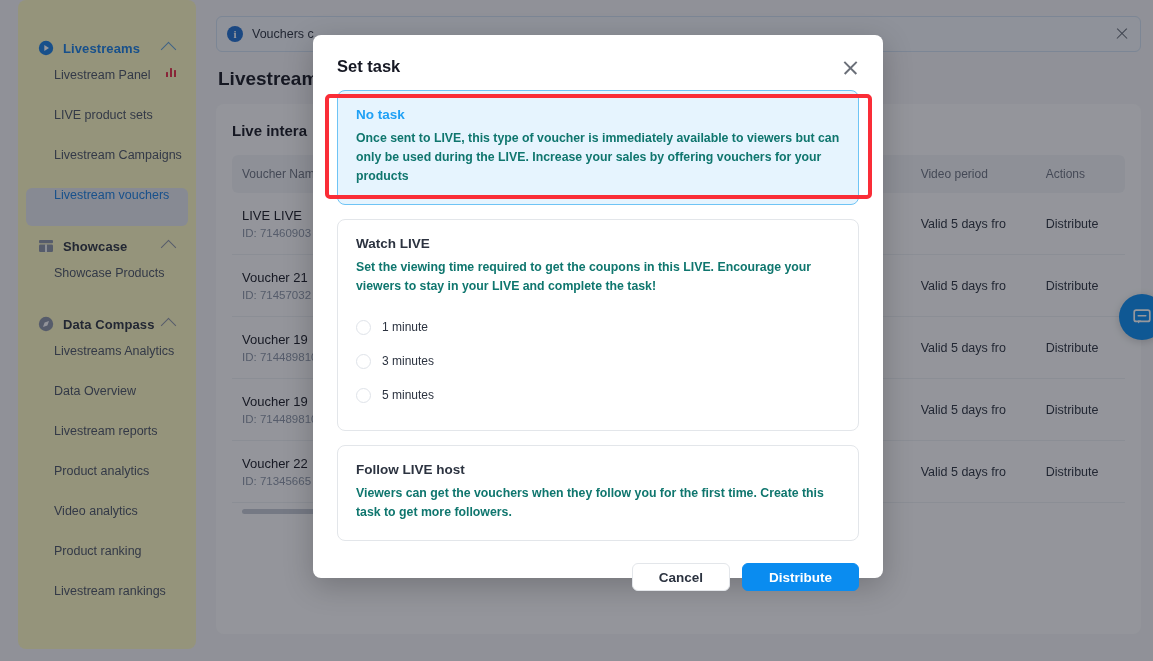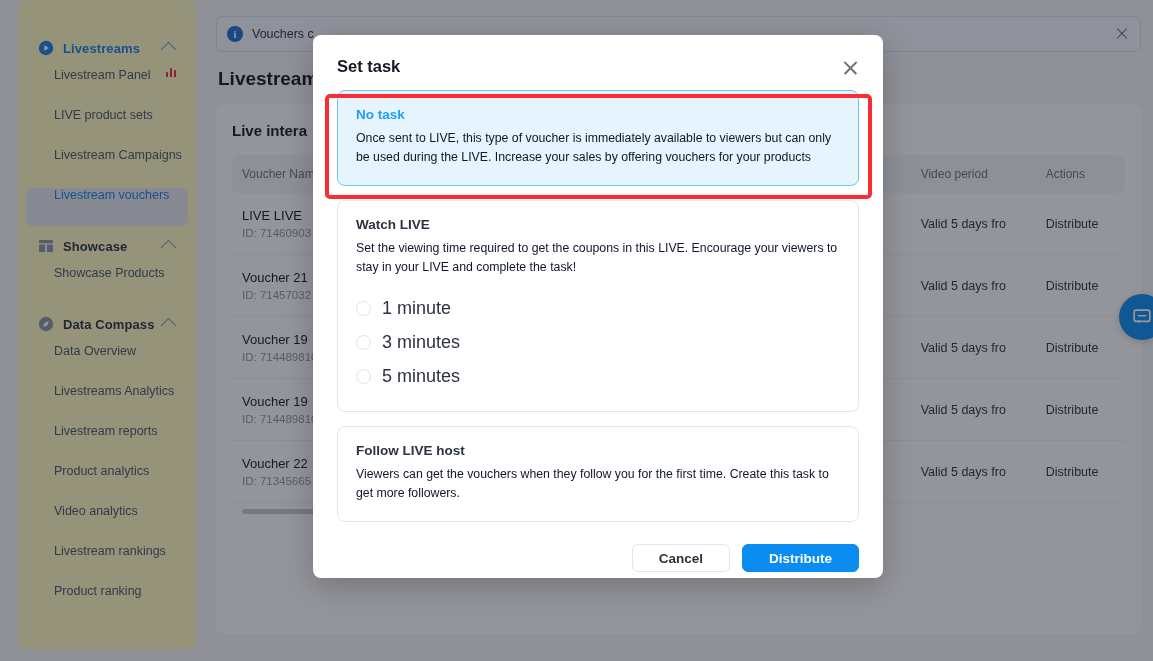--- a/index.html
+++ b/index.html
@@ -187,26 +187,26 @@
     border-radius: 8px;
     padding: 16px 18px 18px 18px;
     margin-bottom: 14px;
   }
   .opt-card.selected {
     background: #e6f4fe;
     border-color: #6fc4f5;
   }
   .opt-title { font-size: 13.5px; font-weight: bold; color: #2c3340; margin-bottom: 7px; }
   .opt-card.selected .opt-title { color: #1fa0f5; }
-  .opt-desc { font-size: 12.3px; line-height: 1.55; color: #0f172a; }
+  .opt-desc { font-size: 12.3px; line-height: 1.55; color: #0f766e; font-weight: bold; }
 
   .radios { margin-top: 14px; }
   .radio-row {
     display: flex; align-items: center; height: 34px;
-    font-size: 18px; color: #2c3340; cursor: pointer;
+    font-size: 12px; color: #2c3340; cursor: pointer;
   }
   .radio-dot {
     width: 15px; height: 15px; border-radius: 50%;
     border: 1.4px solid #dfe3e9; background: #fff;
     margin-right: 11px; flex: 0 0 15px;
   }
 
   .modal-actions {
     display: flex; justify-content: flex-end; gap: 12px;
     margin-top: 22px;
@@ -279,39 +279,39 @@
 
       <div class="nav-group-head">
         <svg class="g-ico" viewBox="0 0 16 16">
           <circle cx="8" cy="8" r="7.2" fill="#8a94a6"></circle>
           <path d="M11 5 L6.6 6.6 L5 11 L9.4 9.4 Z" fill="#f7f8fa"></path>
         </svg>
         <span class="g-label">Data Compass</span>
         <span class="chev"></span>
       </div>
       <div class="nav-item">
+        <span class="ni-label">Livestreams Analytics</span>
+      </div>
+      <div class="nav-item">
         <span class="ni-label">Data Overview</span>
       </div>
       <div class="nav-item">
-        <span class="ni-label">Livestreams Analytics</span>
-      </div>
-      <div class="nav-item">
         <span class="ni-label">Livestream reports</span>
       </div>
       <div class="nav-item">
         <span class="ni-label">Product analytics</span>
       </div>
       <div class="nav-item">
         <span class="ni-label">Video analytics</span>
       </div>
       <div class="nav-item">
+        <span class="ni-label">Product ranking</span>
+      </div>
+      <div class="nav-item">
         <span class="ni-label">Livestream rankings</span>
-      </div>
-      <div class="nav-item">
-        <span class="ni-label">Product ranking</span>
       </div>
     </nav>
 
     <div class="main">
 
       <div class="notice">
         <span class="info-ico">i</span>
         <span class="n-text">Vouchers c</span>
         <span class="n-close"></span>
       </div>

